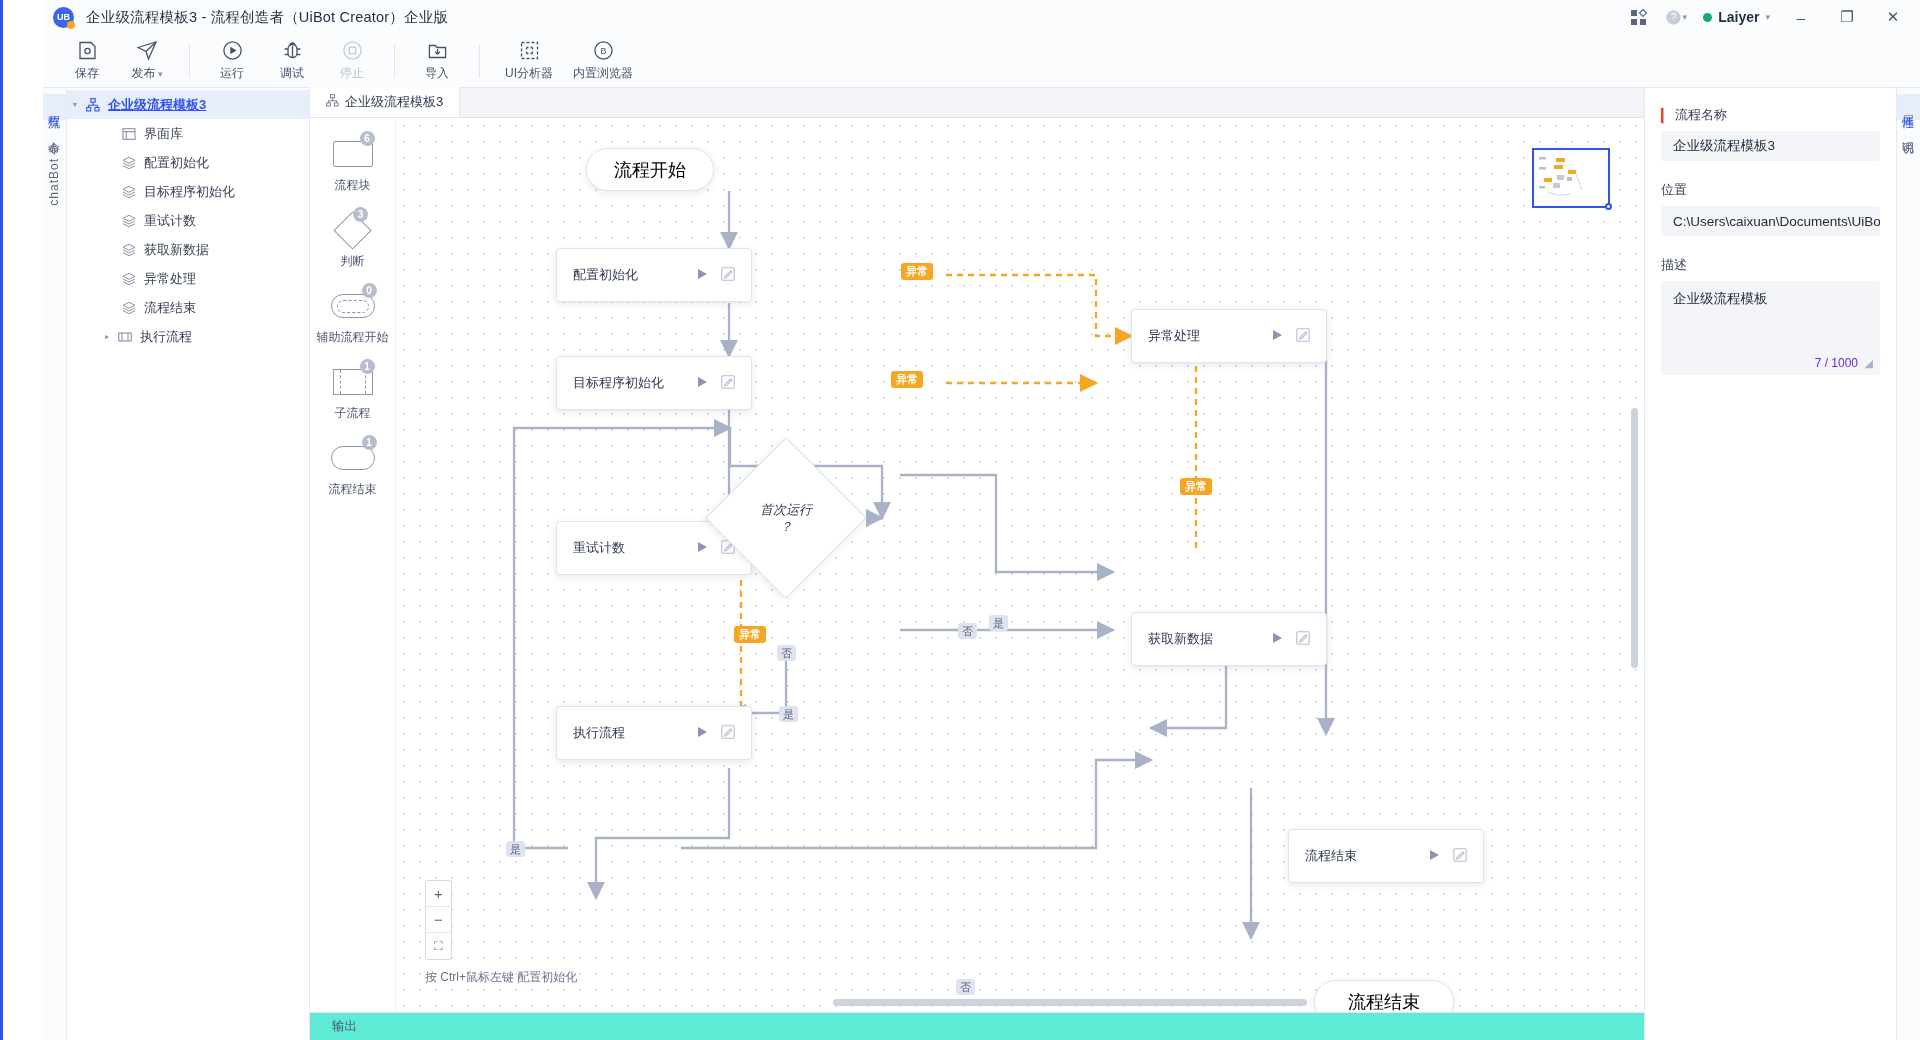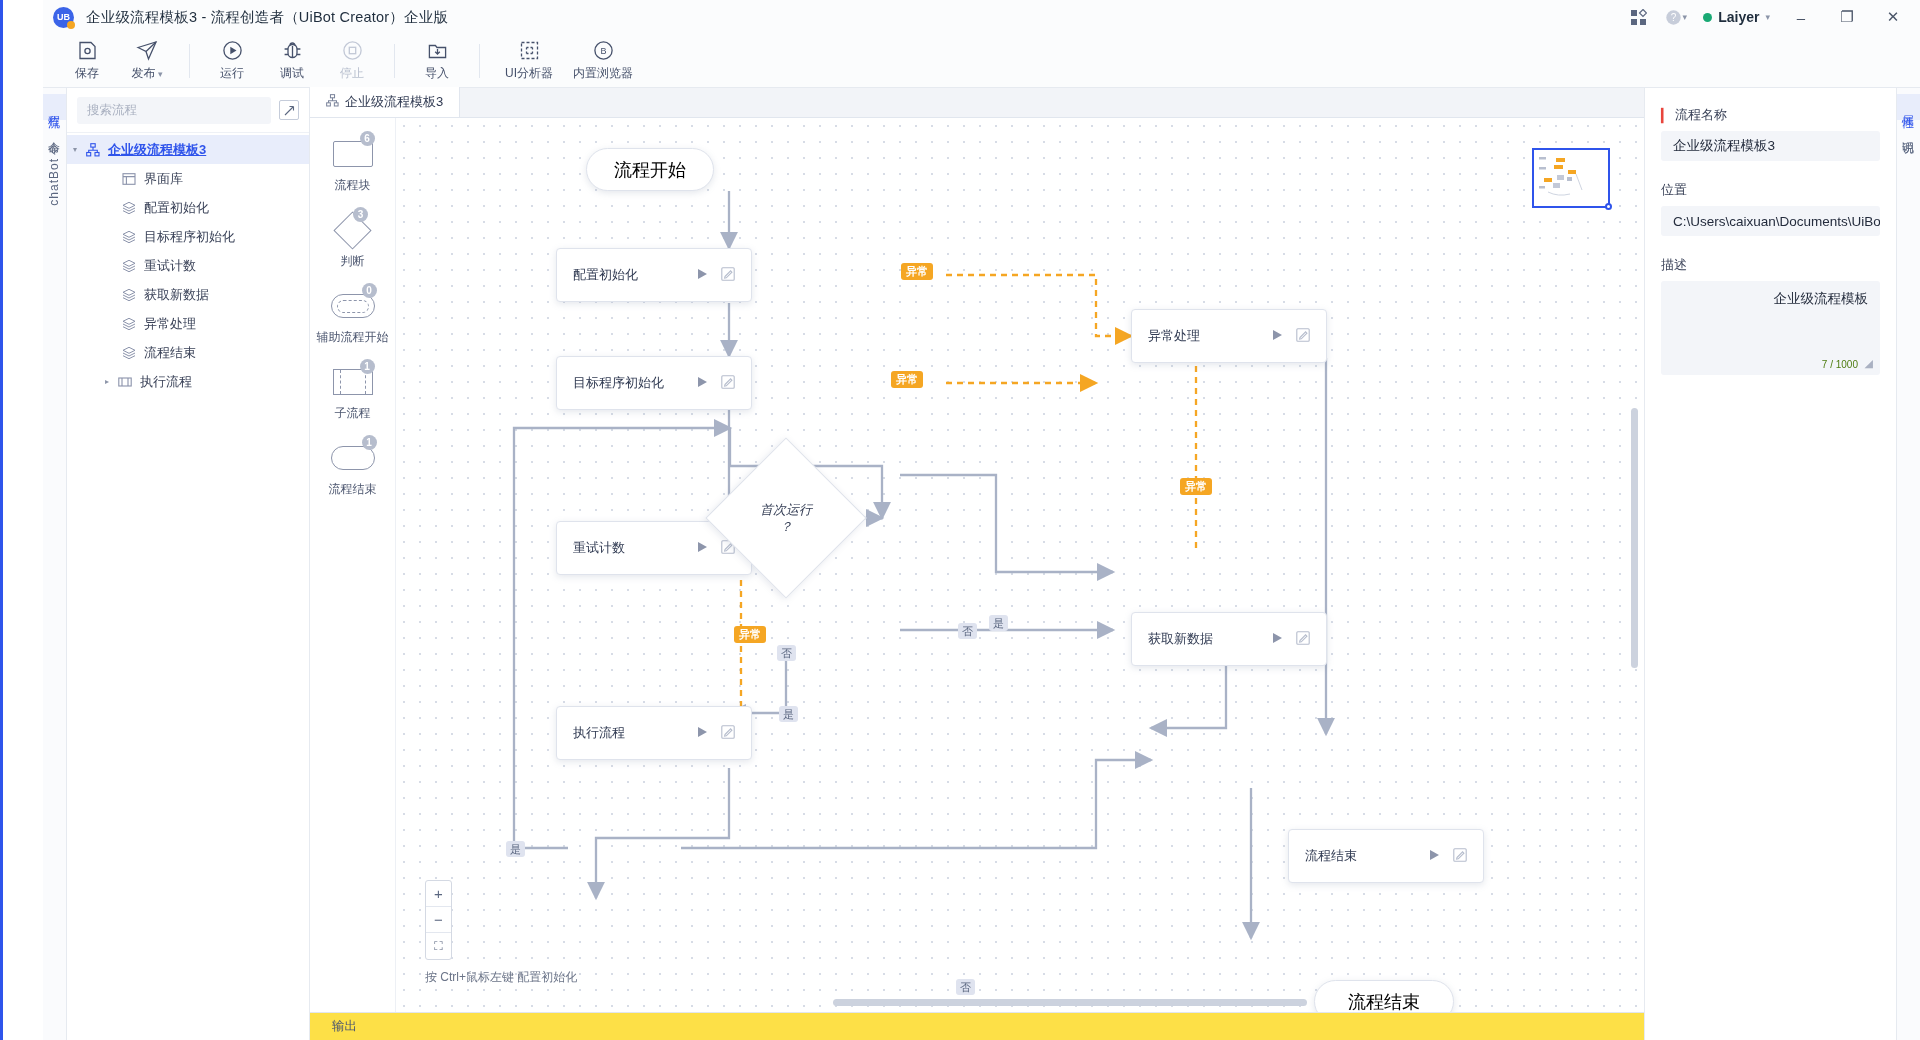--- a/index.html
+++ b/index.html
@@ -138,34 +138,34 @@
   .zoomctl div{height:26px;display:flex;align-items:center;justify-content:center;
       color:#5b6780;font-size:15px;border-bottom:1px solid #e3e7ef;}
   .zoomctl div:last-child{border-bottom:none;font-size:12px;}
   .hint{position:absolute;left:29px;bottom:26px;font-size:12px;color:#6b7governor;}
   .hint{color:#6b7488;}
   .hscroll{position:absolute;left:0;right:0;bottom:6px;height:7px;}
   .hscroll .thumb{position:absolute;left:35%;width:38%;height:7px;border-radius:4px;
       background:#ccd2de;}
   .vscroll{position:absolute;right:6px;top:290px;width:7px;height:260px;border-radius:4px;
       background:#ccd2de;}
-  .outputbar{height:28px;flex:0 0 28px;border-top:1px solid #e1e6ee;background:#fde047;
+  .outputbar{height:28px;flex:0 0 28px;border-top:1px solid #e1e6ee;background:#5eead4;
       display:flex;align-items:center;padding-left:22px;font-size:12.5px;color:#4c566f;}
 
   
   .props{width:252px;flex:0 0 252px;background:#fff;border-left:1px solid #e6eaf0;
       padding:18px 16px;}
   .p-label{font-size:13px;color:#3a4258;margin-bottom:7px;display:flex;align-items:center;}
   .p-label .req{color:#e8453c;margin-right:4px;font-weight:bold;}
   .p-input{height:30px;background:#f3f5f9;border-radius:3px;display:flex;align-items:center;
       padding:0 12px;font-size:13.5px;color:#242c3d;overflow:hidden;white-space:nowrap;}
   .p-gap{height:20px;}
   .p-area{height:94px;background:#f3f5f9;border-radius:3px;padding:9px 12px;position:relative;
-      font-size:13.5px;color:#242c3d;text-align:right;}
-  .p-count{position:absolute;right:22px;bottom:5px;font-size:10px;color:#4d7c0f;}
+      font-size:13.5px;color:#242c3d;}
+  .p-count{position:absolute;right:22px;bottom:5px;font-size:12px;color:#6d28d9;}
   .p-resize{position:absolute;right:7px;bottom:5px;font-size:11px;color:#aab1c2;}
   .rail-right{width:24px;flex:0 0 24px;background:#fafbfd;border-left:1px solid #e6eaf0;
       display:flex;flex-direction:column;padding-top:6px;}
 </style>
 </head>
 <body>
 
 <div class="app">
 
   <div class="titlebar">
@@ -281,28 +281,20 @@
 
   <div class="body">
 
     <div class="rail">
       <div class="rail-tab active">流程</div>
       <div class="rail-tab">命令</div>
       <div class="rail-tab latin">chatBot</div>
     </div>
 
     <div class="explorer">
-      <div class="search-row">
-        <input class="search-input" placeholder="搜索流程" style="">
-        <div class="collapse-btn">
-          <svg width="11" height="11" viewBox="0 0 11 11" fill="none" stroke="#5b6780" stroke-width="1.1">
-              <path d="M1 10 9.5 1.5M9.5 1.5H5.5M9.5 1.5v4"></path>
-            </svg>
-        </div>
-      </div>
       <div class="tree">
         <div class="tnode root">
           <span class="twist">▾</span>
           <span class="ticon">
             <svg width="14" height="14" viewBox="0 0 14 14" fill="none" stroke="#2f54eb" stroke-width="1.1">
                 <rect x="4.8" y="0.7" width="4.4" height="3.4"></rect>
                 <rect x="0.7" y="9.5" width="4" height="3.4"></rect>
                 <rect x="9" y="9.5" width="4" height="3.4"></rect>
                 <path d="M7 4.1v3.2M2.7 9.5V7.3h8.6v2.2"></path>
               </svg>

